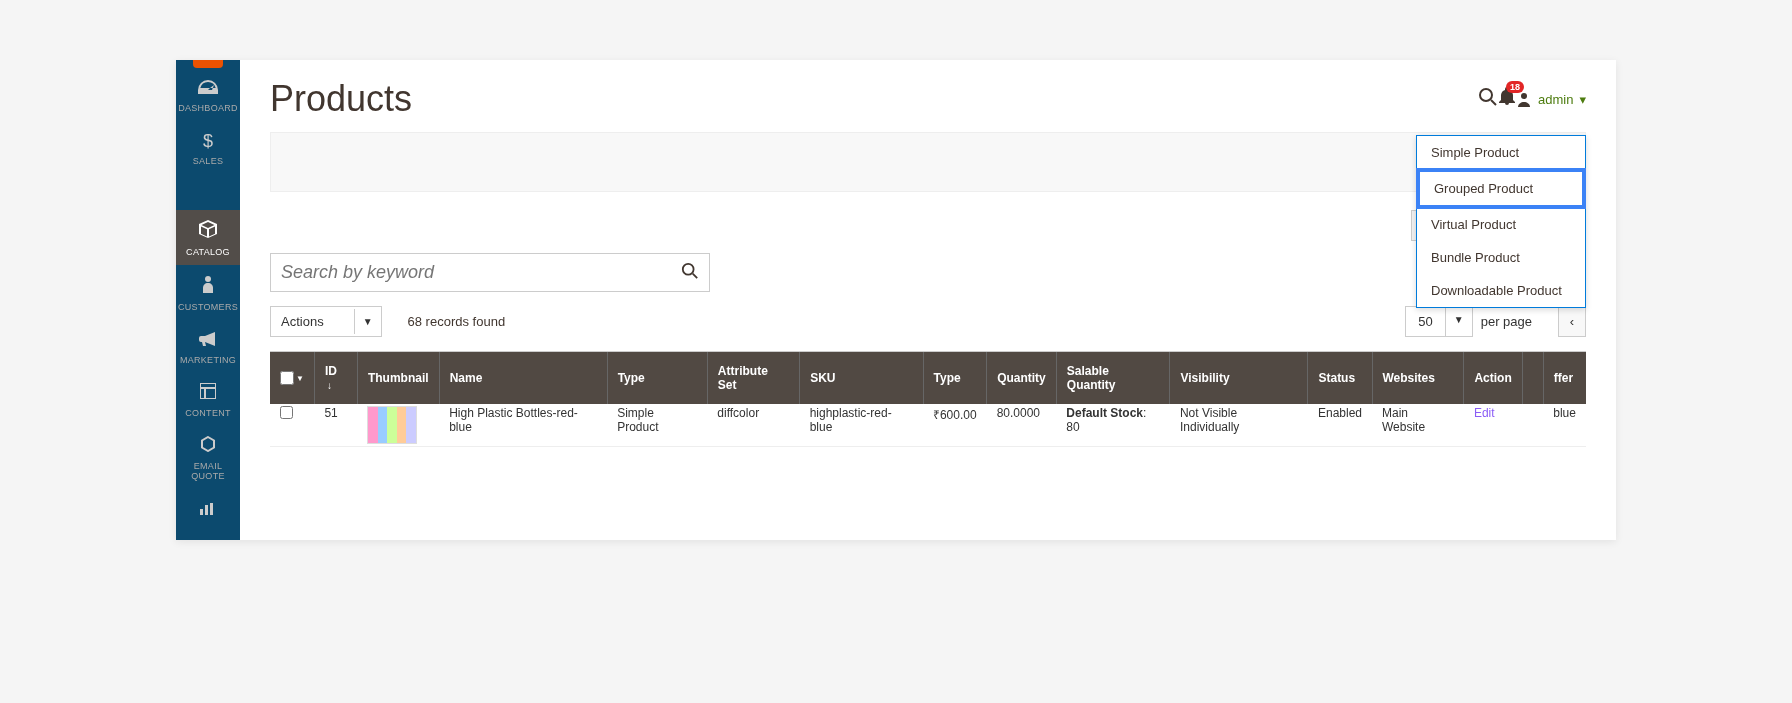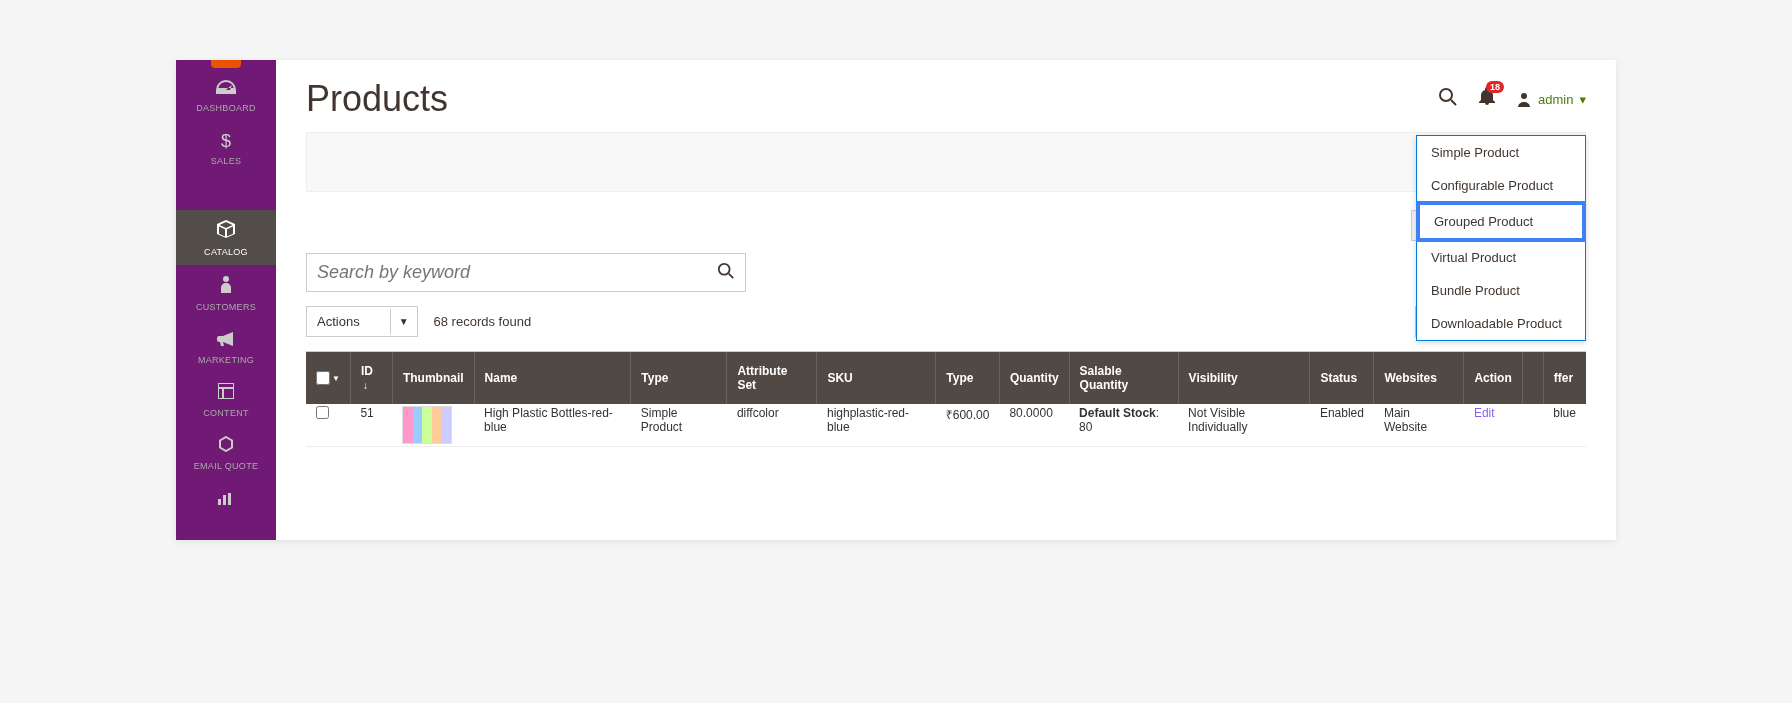--- a/index.html
+++ b/index.html
@@ -1,33 +1,33 @@
 <!DOCTYPE html>
 <html><head>
 <meta charset="utf-8">
 <style>
 * { box-sizing: border-box; margin: 0; padding: 0; }
 body { font-family: 'Helvetica Neue', Arial, sans-serif; background: #f5f5f5; font-size: 13px; color: #333; }
 
 .app-frame { position: relative; margin: 60px auto; width: 1440px; height: 480px; background: #fff; box-shadow: 0 2px 8px rgba(0,0,0,0.08); display: flex; overflow: hidden; }
 
 
-.sidebar { width: 100px; background: #701a75; display: flex; flex-direction: column; align-items: stretch; }
+.sidebar { width: 64px; background: #0c4a6e; display: flex; flex-direction: column; align-items: stretch; }
 .orange-tab { height: 8px; background: #eb5202; width: 30px; margin: 0 auto; border-radius: 0 0 4px 4px; }
 .nav-item { display: flex; flex-direction: column; align-items: center; justify-content: center; padding: 10px 2px 8px; color: #aaa; font-size: 9px; text-align: center; cursor: pointer; }
 .nav-item.active { background: #524d49; color: #fff; margin-top: 36px; }
 .nav-item .icon { font-size: 18px; margin-bottom: 4px; color: #ccc; }
 .nav-item.active .icon { color: #fff; }
 .nav-label { font-size: 9px; letter-spacing: 0.3px; }
 
 
 .main { flex: 1; display: flex; flex-direction: column; position: relative; overflow: hidden; }
 .header { display: flex; align-items: center; justify-content: space-between; padding: 18px 30px 12px; }
 .page-title { font-size: 36px; font-weight: 300; color: #41362f; }
-.header-right { display: flex; align-items: center; gap: 20px; }
+.header-right { display: flex; align-items: center; }
 .icon-btn { cursor: pointer; font-size: 18px; color: #41362f; position: relative; }
 .notif-badge { position: absolute; top: -6px; right: -8px; background: #e22626; color: #fff; font-size: 9px; border-radius: 8px; padding: 1px 4px; font-weight: bold; }
 .user-menu { display: flex; align-items: center; gap: 6px; cursor: pointer; color: #4d7c0f; font-size: 13px; }
 
 .banner { height: 60px; background: #f8f8f8; margin: 0 30px; border: 1px solid #eee; position: relative; }
 
 .add-product-wrap { position: absolute; top: 15px; right: 0; display: flex; z-index: 10; }
 .add-product-btn { background: #eb5202; color: #fff; padding: 10px 18px; font-size: 14px; font-weight: 600; cursor: pointer; border: none; }
 .add-product-toggle { background: #c74100; color: #fff; width: 36px; display: flex; align-items: center; justify-content: center; cursor: pointer; border-left: 1px solid #a33600; }
 .add-product-toggle .tri { width: 0; height: 0; border-left: 5px solid transparent; border-right: 5px solid transparent; border-bottom: 6px solid #fff; }
@@ -38,21 +38,21 @@
 
 .toolbar-row { display: flex; align-items: center; padding: 18px 30px 6px; gap: 14px; justify-content: flex-end; }
 .filters-btn { background: #f2f2f2; border: 1px solid #ccc; padding: 7px 14px; display: flex; align-items: center; gap: 6px; cursor: pointer; font-size: 13px; }
 .eye-label { display: flex; align-items: center; gap: 6px; font-size: 13px; color: #41362f; }
 
 .controls-row { display: flex; align-items: center; padding: 6px 30px 14px; }
 .search-box { width: 440px; border: 1px solid #ccc; display: flex; align-items: center; padding: 0; }
 .search-box input { flex: 1; border: none; padding: 8px 10px; font-size: 18px; font-style: italic; color: #999; outline: none; }
 .search-box .icon { padding: 0 10px; cursor: pointer; }
 
-.bottom-row { display: flex; align-items: center; padding: 0 30px 14px; gap: 16px; }
+.bottom-row { display: flex; align-items: center; padding: 0 30px 14px; gap: 26px; }
 .actions-select { border: 1px solid #ccc; display: flex; align-items: center; }
 .actions-select .lbl { padding: 7px 30px 7px 10px; font-size: 13px; }
 .actions-select .caret { border-left: 1px solid #ccc; padding: 7px 8px; font-size: 10px; cursor: pointer; }
 .records-found { font-size: 13px; color: #41362f; }
 .spacer { flex: 1; }
 .perpage { display: flex; align-items: center; gap: 8px; }
 .perpage-select { border: 1px solid #ccc; display: flex; }
 .perpage-select .val { padding: 7px 12px; }
 .perpage-select .caret { border-left: 1px solid #ccc; padding: 7px 8px; font-size: 10px; cursor: pointer; }
 .pager { display: flex; align-items: center; gap: 6px; }
@@ -177,21 +177,20 @@
       <div class="add-product-wrap">
         <button class="add-product-btn">Add Product</button>
         <div class="add-product-toggle">
           <div class="tri"></div>
         </div>
       </div>
     </div>
 
     <div class="dropdown">
       <div class="dropdown-item">Simple Product</div>
-      <div class="dropdown-item">Configurable Product</div>
       <div class="dropdown-item highlighted">Grouped Product</div>
       <div class="dropdown-item">Virtual Product</div>
       <div class="dropdown-item">Bundle Product</div>
       <div class="dropdown-item">Downloadable Product</div>
     </div>
 
     <div class="toolbar-row">
       <button class="filters-btn">
         <svg width="12" height="12" viewBox="0 0 12 12">
             <path fill="#41362f" d="M0 0h12L7 6v6l-2-1V6z"></path>

